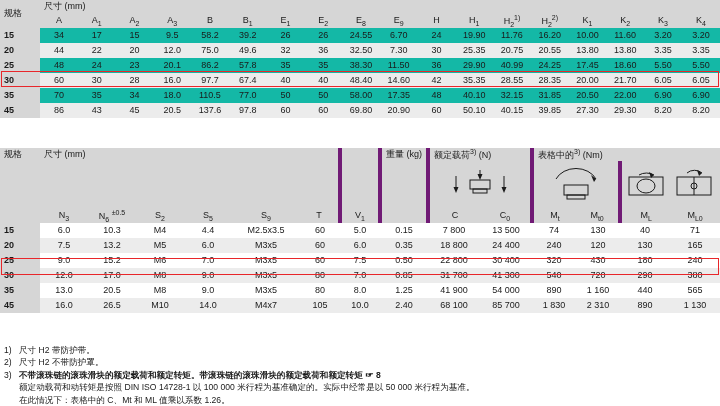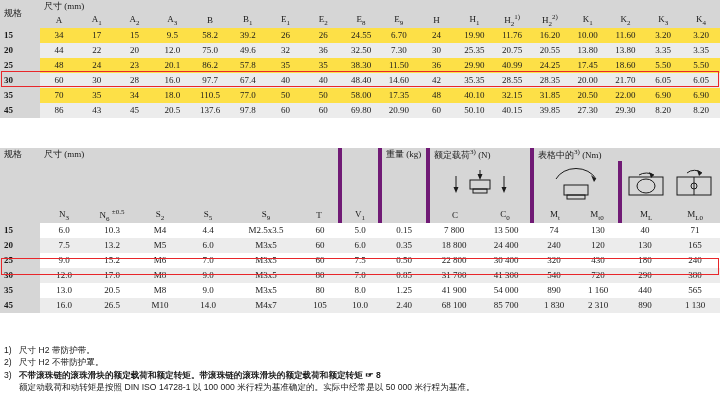--- a/index.html
+++ b/index.html
@@ -16,21 +16,20 @@
     overflow: hidden;
   }
   .page {
     position: relative;
     width: 720px;
     height: 406px;
   }
   table {
     border-collapse: collapse;
     table-layout: fixed;
-    font-family: Liberation Serif, serif;
   }
   td, th {
     padding: 0;
     margin: 0;
     font-weight: normal;
     text-align: center;
     vertical-align: middle;
     font-size: 9px;
     line-height: 1.05;
   }
@@ -48,21 +47,21 @@
     text-align: left;
     padding-left: 4px;
   }
   .t1 .data td { height: 15px; }
   .t1 .data .gauge {
     text-align: left;
     padding-left: 4px;
     font-weight: bold;
     background: #d6d6d6;
   }
-  .t1 .zebra-a td { background: #fde047; }
+  .t1 .zebra-a td { background: #14b8a6; }
   .t1 .zebra-b td { background: #ececec; }
   .t1 .zebra-a .gauge, .t1 .zebra-b .gauge { background: #d6d6d6; }
 
   
   .t2 {
     position: absolute;
     left: 0; top: 148px;
     width: 720px;
   }
   .t2 .band td {
@@ -501,15 +500,19 @@
       <div class="txt">尺寸 H2 不带防护罩。</div>
     </div>
     <div class="n">
       <div class="num">3)</div>
       <div class="txt bold">不带滚珠链的滚珠滑块的额定载荷和额定转矩。带滚珠链的滚珠滑块的额定载荷和额定转矩 ☞ 8</div>
     </div>
     <div class="n">
       <div class="num"></div>
       <div class="txt">额定动载荷和动转矩是按照 DIN ISO 14728-1 以 100 000 米行程为基准确定的。实际中经常是以 50 000 米行程为基准。</div>
     </div>
+    <div class="n">
+      <div class="num"></div>
+      <div class="txt">在此情况下：表格中的 C、Mt 和 ML 值乘以系数 1.26。</div>
+    </div>
   </div>
 
 </div>
 
 </body></html>

